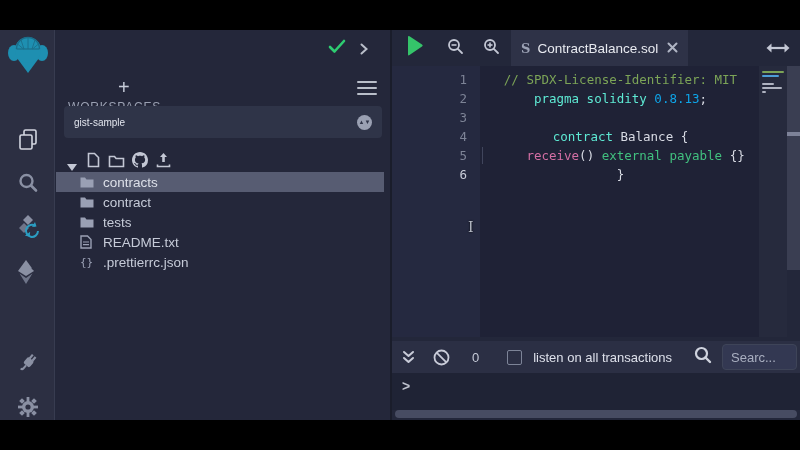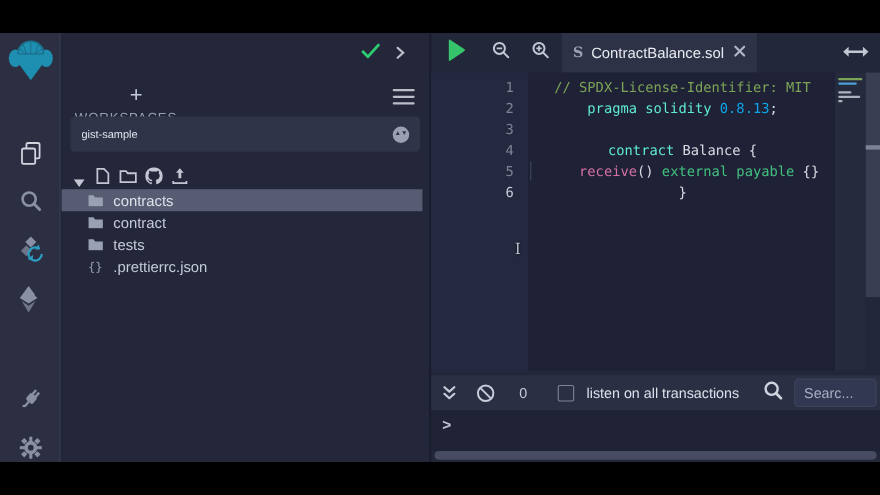--- a/index.html
+++ b/index.html
@@ -228,20 +228,29 @@
         <div class="trow">
           <span class="tico">
             <svg width="14" height="11" viewBox="0 0 14 11">
               <path d="M0.5 0.5 h4.5 l1.5 2 h7 v8 h-13 Z" fill="#9aa0b4"></path>
             </svg>
           </span>
           <span class="tlabel">tests</span>
         </div>
         <div class="trow">
           <span class="tico">
+            <svg width="12" height="14" viewBox="0 0 12 14">
+              <path d="M1 1 h6.5 l3.5 3.5 V13 H1 Z" fill="none" stroke="#9aa0b4" stroke-width="1.4"></path>
+              <path d="M3 7 h6 M3 9.6 h6" stroke="#9aa0b4" stroke-width="1.1"></path>
+            </svg>
+          </span>
+          <span class="tlabel">README.txt</span>
+        </div>
+        <div class="trow">
+          <span class="tico">
             <span class="json-ic">{}</span>
           </span>
           <span class="tlabel">.prettierrc.json</span>
         </div>
       </div>
   </section>
 
   <section class="main">
     <div class="topbar">
       <span class="play">

